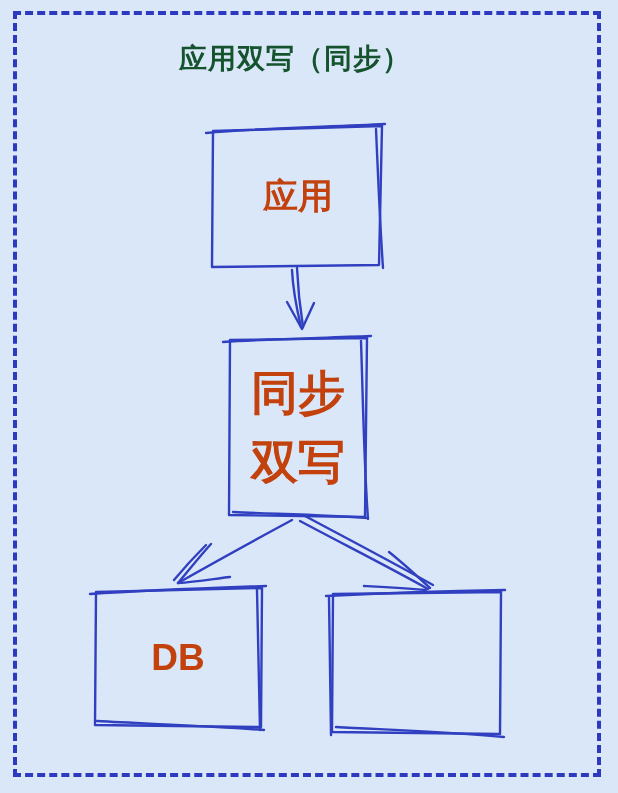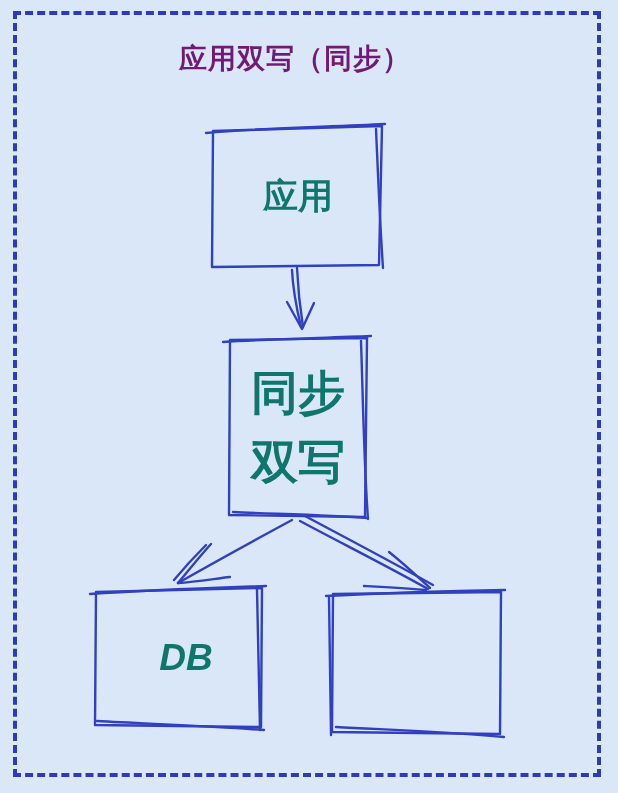--- a/index.html
+++ b/index.html
@@ -26,46 +26,46 @@
   }
   .diagram-title {
     position: absolute;
     left: 0;
     top: 40px;
     width: 590px;
     text-align: center;
     font-size: 28px;
     font-weight: 600;
     letter-spacing: 1px;
-    color: #701a75;
+    color: #14532d;
   }
   .sketch-svg {
     position: absolute;
     left: 0;
     top: 0;
   }
   .sketch-svg path {
     fill: none;
     stroke: #3040c0;
     stroke-width: 2.4;
     stroke-linecap: round;
     stroke-linejoin: round;
   }
   .node-label {
     position: absolute;
     display: flex;
     align-items: center;
     justify-content: center;
     text-align: right;
-    color: #0f766e;
+    color: #c2410c;
     white-space: pre-line;
   }
   .label-app    { left: 212px; top: 125px; width: 172px; height: 142px; font-size: 35px; font-weight: 600; }
   .label-sync   { left: 228px; top: 337px; width: 140px; height: 181px; font-size: 47px; font-weight: 600; line-height: 1.45; }
-  .label-db     { left:  101px; top: 587px; width: 170px; height: 141px; font-size: 37px; font-weight: 700; font-style: italic; }
+  .label-db     { left:  93px; top: 587px; width: 170px; height: 141px; font-size: 37px; font-weight: 700; }
   .label-es     { left: 330px; top: 590px; width: 173px; height: 145px; font-size: 37px; font-weight: 700; }
 </style>
 </head>
 <body>
 
 <div class="canvas">
 
   <div class="dashed-frame"></div>
 
   <div class="diagram-title">应用双写（同步）</div>

